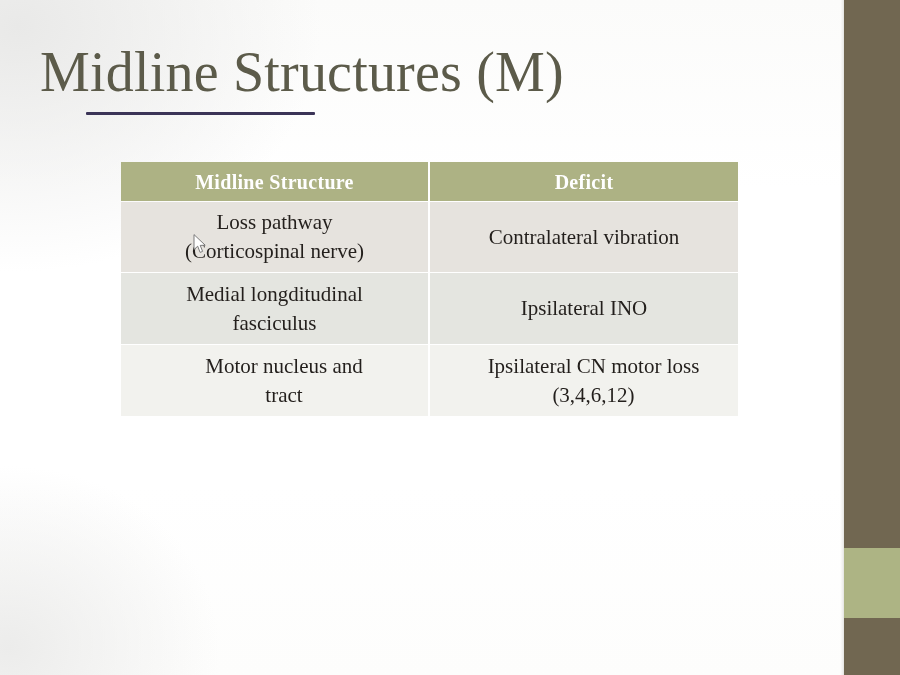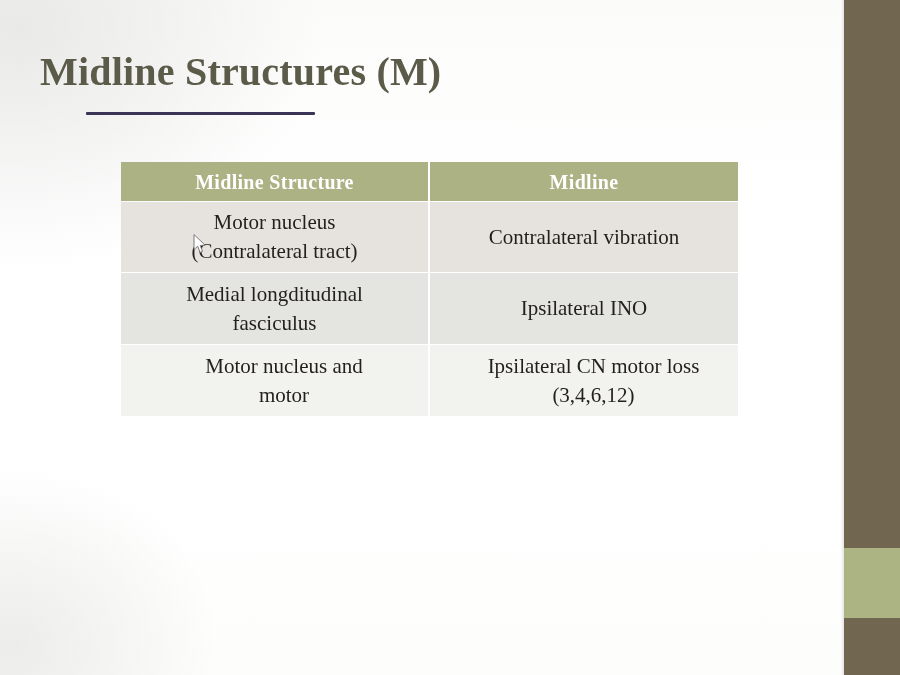--- a/index.html
+++ b/index.html
@@ -53,23 +53,23 @@
 
   
   .title-block {
     position: absolute;
     left: 40px;
     top: 40px;
     width: 780px;
   }
   .slide-title {
     font-family: "Liberation Serif", serif;
-    font-size: 40px;
+    font-size: 56px;
     line-height: 64px;
-    font-weight: 700;
+    font-weight: 400;
     color: #5c5b4a;
     letter-spacing: 0.2px;
     white-space: nowrap;
   }
   .title-underline {
     position: absolute;
     left: 46px;
     top: 72px;
     width: 229px;
     height: 3px;
@@ -149,46 +149,46 @@
 
   <div class="table-wrap">
     <table class="data-table">
       <colgroup>
         <col class="c1">
         <col class="c2">
       </colgroup>
       <thead>
         <tr>
           <th>Midline Structure</th>
-          <th>Midline</th>
+          <th>Deficit</th>
         </tr>
       </thead>
       <tbody>
         <tr class="r1">
           <td>
-            <span class="cell-line">Motor nucleus</span>
-            <span class="cell-line">(Contralateral tract)</span>
+            <span class="cell-line">Loss pathway</span>
+            <span class="cell-line">(Corticospinal nerve)</span>
           </td>
           <td>
             <span class="cell-line">Contralateral vibration</span>
           </td>
         </tr>
         <tr class="r3">
           <td>
             <span class="cell-line">Medial longditudinal</span>
             <span class="cell-line">fasciculus</span>
           </td>
           <td>
             <span class="cell-line">Ipsilateral INO</span>
           </td>
         </tr>
         <tr class="r4">
           <td>
             <span class="cell-line">Motor nucleus and</span>
-            <span class="cell-line">motor</span>
+            <span class="cell-line">tract</span>
           </td>
           <td>
             <span class="cell-line">Ipsilateral CN motor loss</span>
             <span class="cell-line">(3,4,6,12)</span>
           </td>
         </tr>
       </tbody>
     </table>
   </div>
 

